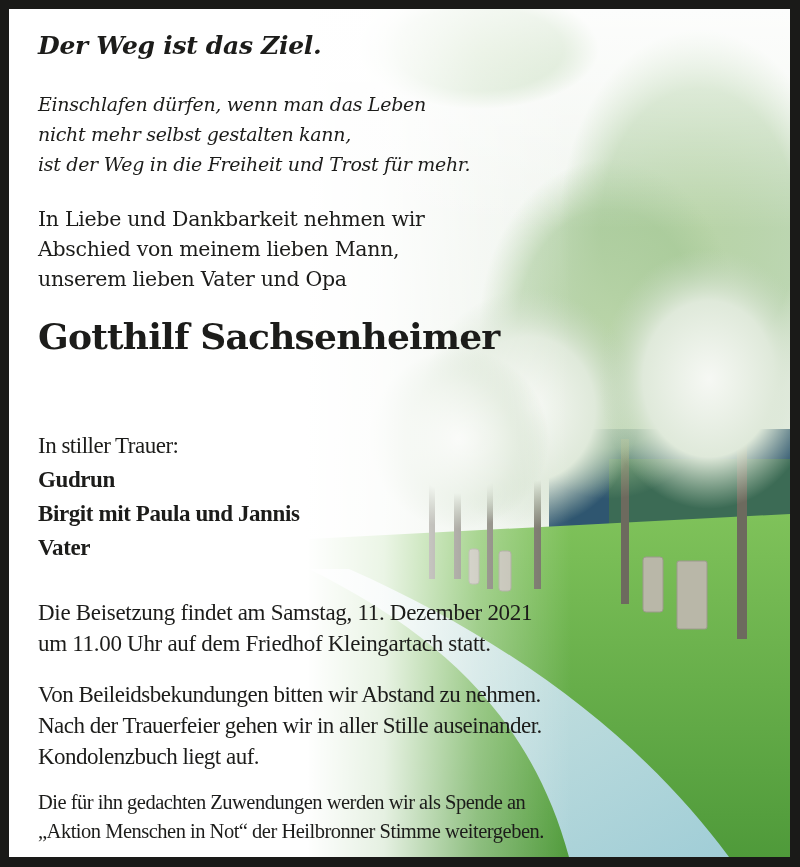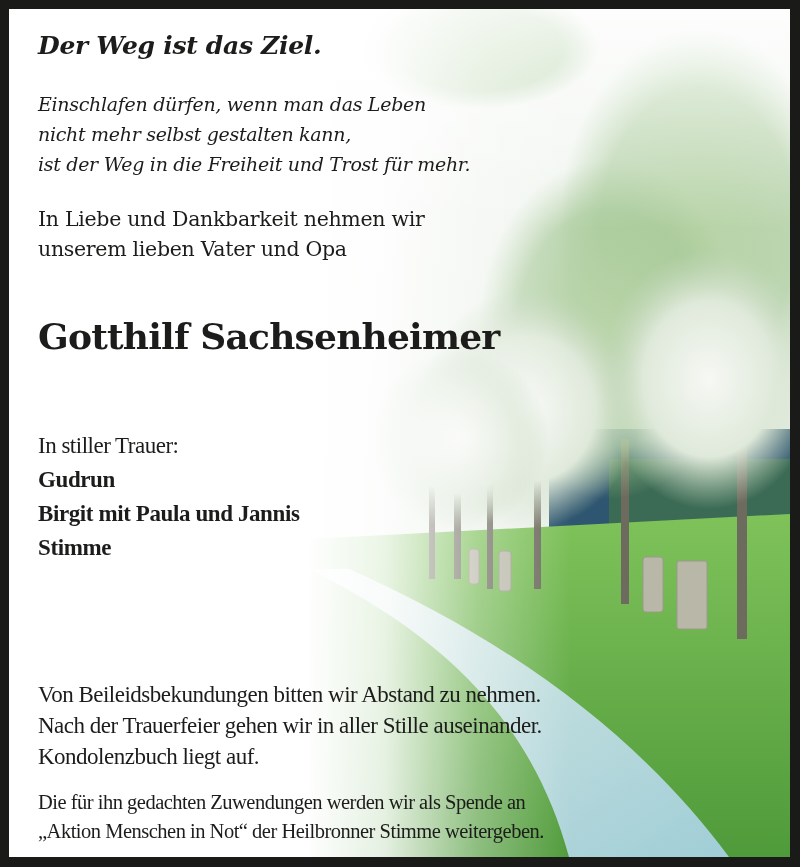--- a/index.html
+++ b/index.html
@@ -103,32 +103,37 @@
     <div class="t motto">Der Weg ist das Ziel.</div>
 
     <div class="t poem">
       <span class="line">Einschlafen dürfen, wenn man das Leben</span>
       <span class="line">nicht mehr selbst gestalten kann,</span>
       <span class="line">ist der Weg in die Freiheit und Trost für mehr.</span>
     </div>
 
     <div class="t intro">
       <span class="line">In Liebe und Dankbarkeit nehmen wir</span>
+      <span class="line">Abschied von meinem lieben Mann,</span>
       <span class="line">unserem lieben Vater und Opa</span>
     </div>
 
     <div class="t name">Gotthilf Sachsenheimer</div>
 
     <div class="t mourn-label">In stiller Trauer:</div>
     <div class="t mourners">
       <span class="line">Gudrun</span>
       <span class="line">Birgit mit Paula und Jannis</span>
-      <span class="line">Stimme</span>
+      <span class="line">Vater</span>
     </div>
 
+    <div class="t burial">
+      <span class="line">Die Beisetzung findet am Samstag, 11. Dezember 2021</span>
+      <span class="line">um 11.00 Uhr auf dem Friedhof Kleingartach statt.</span>
+    </div>
 
     <div class="t notice">
       <span class="line">Von Beileidsbekundungen bitten wir Abstand zu nehmen.</span>
       <span class="line">Nach der Trauerfeier gehen wir in aller Stille auseinander.</span>
       <span class="line">Kondolenzbuch liegt auf.</span>
     </div>
 
     <div class="t donation">
       <span class="line">Die für ihn gedachten Zuwendungen werden wir als Spende an</span>
       <span class="line">„Aktion Menschen in Not“ der Heilbronner Stimme weitergeben.</span>

